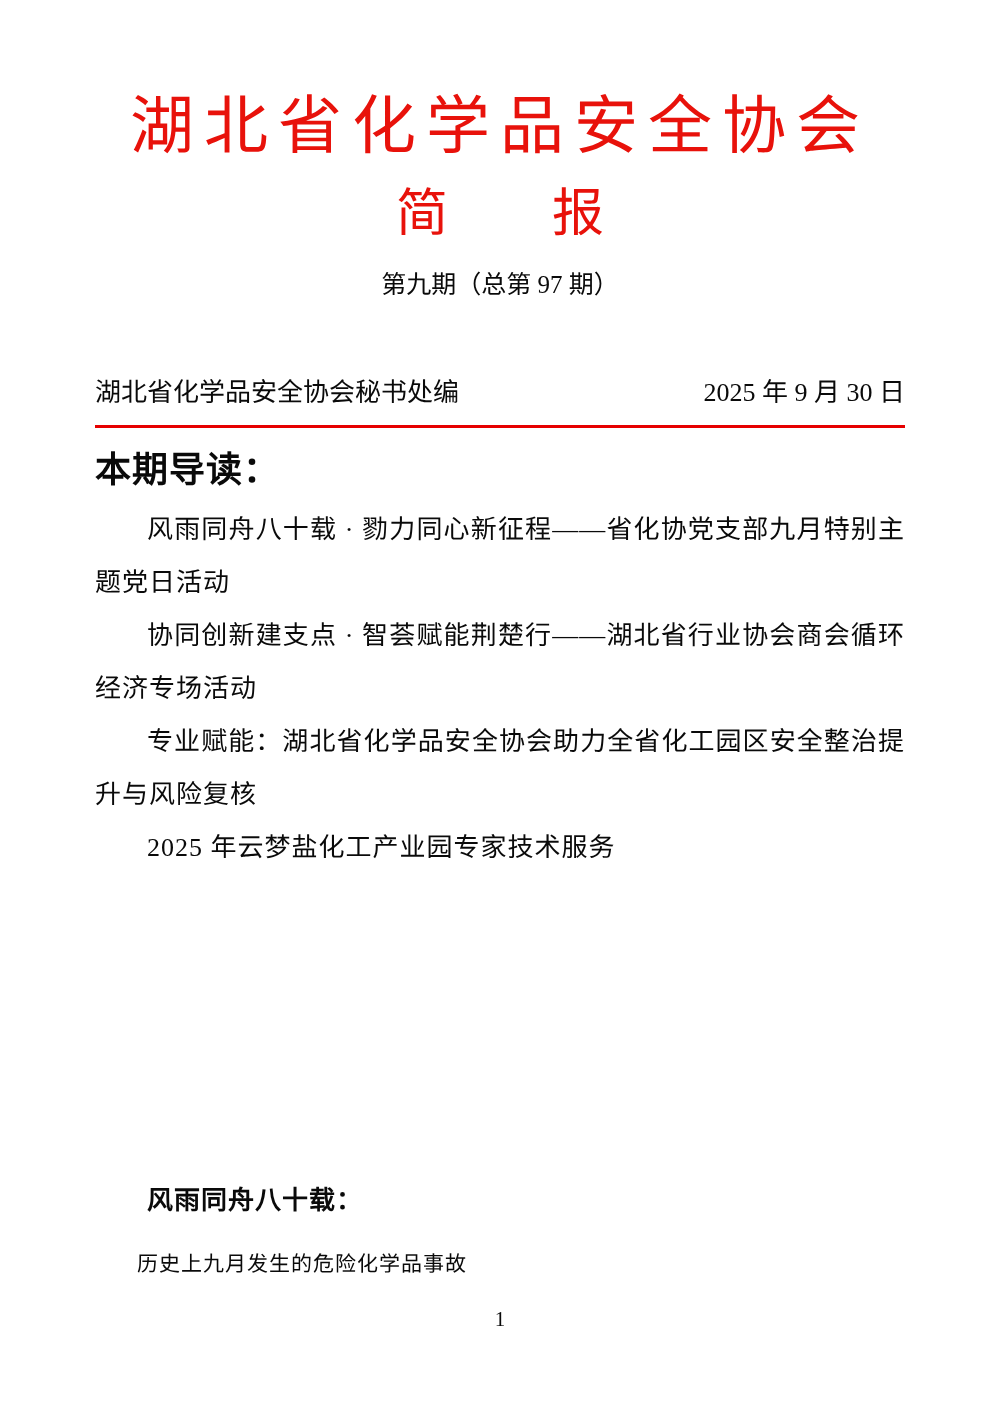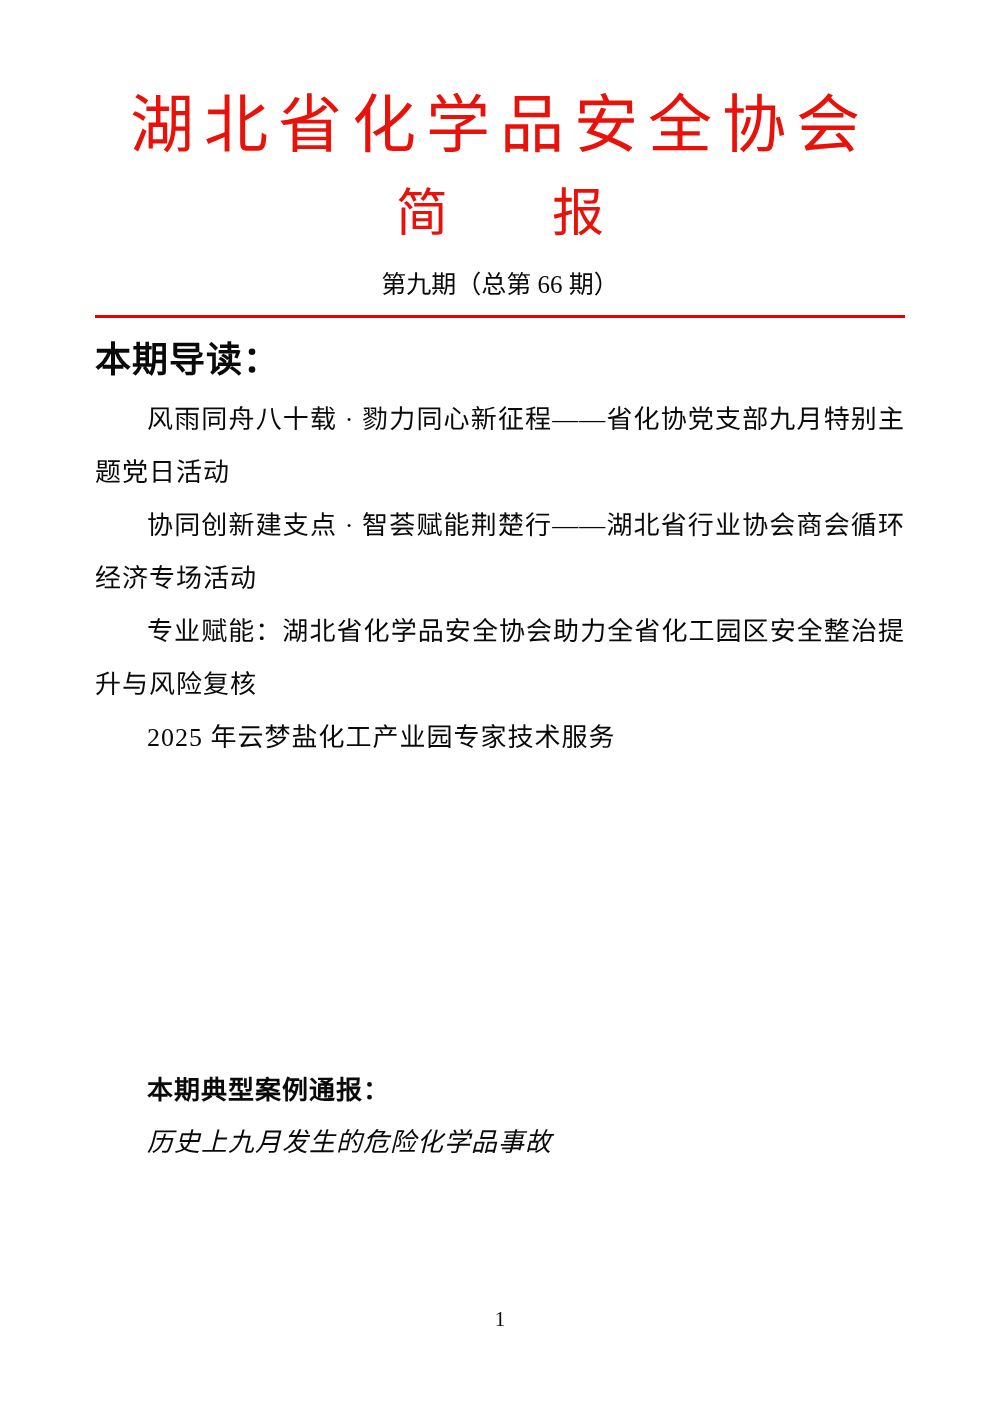--- a/index.html
+++ b/index.html
@@ -18,21 +18,21 @@
     position: relative;
     width: 1000px;
     height: 1413px;
     margin: 0 auto;
     background: var(--paper);
     padding: 0 95px;
     overflow: hidden;
   }
   .org-title {
     padding-top: 88px;
-    font-family: Liberation Serif, serif;
+    font-family: Liberation Sans, sans-serif;
     font-weight: 400;
     font-size: 64px;
     line-height: 76px;
     letter-spacing: 10px;
     text-align: center;
     color: var(--accent);
     white-space: nowrap;
   }
   .bulletin-title {
     margin-top: 22px;
@@ -84,26 +84,25 @@
   .cases-section { margin-top: 310px; }
   .cases-heading {
     font-family: "Liberation Sans", "DejaVu Sans", sans-serif;
     font-weight: 700;
     font-size: 26px;
     line-height: 33px;
     padding-left: 2em;
     letter-spacing: 1px;
   }
   .cases-item {
-    margin-top: 19px;
-    font-size: 26px;
+    margin-top: 31px;
+    font-size: 21px;
     line-height: 33px;
     padding-left: 2em;
     letter-spacing: 1px;
-    font-style: italic;
   }
   .page-number {
     position: absolute;
     left: 0;
     right: 0;
     bottom: 82px;
     text-align: center;
     font-size: 21px;
     line-height: 24px;
     color: var(--ink);
@@ -111,34 +110,38 @@
 </style>
 </head>
 <body>
 
 <div class="page">
 
   <h1 class="org-title">湖北省化学品安全协会</h1>
 
   <div class="bulletin-title">简　　报</div>
 
-  <div class="issue-line">第九期（总第 66 期）</div>
+  <div class="issue-line">第九期（总第 97 期）</div>
 
+  <div class="meta-row">
+    <span>湖北省化学品安全协会秘书处编</span>
+    <span>2025 年 9 月 30 日</span>
+  </div>
 
   <hr class="rule">
 
   <div class="guide-heading">本期导读：</div>
 
   <div class="guide-list">
     <p>风雨同舟八十载 · 勠力同心新征程——省化协党支部九月特别主题党日活动</p>
     <p>协同创新建支点 · 智荟赋能荆楚行——湖北省行业协会商会循环经济专场活动</p>
     <p>专业赋能：湖北省化学品安全协会助力全省化工园区安全整治提升与风险复核</p>
     <p>2025 年云梦盐化工产业园专家技术服务</p>
   </div>
 
   <div class="cases-section">
-    <div class="cases-heading">本期典型案例通报：</div>
+    <div class="cases-heading">风雨同舟八十载：</div>
     <p class="cases-item">历史上九月发生的危险化学品事故</p>
   </div>
 
   <div class="page-number">1</div>
 
 </div>
 
 </body></html>

